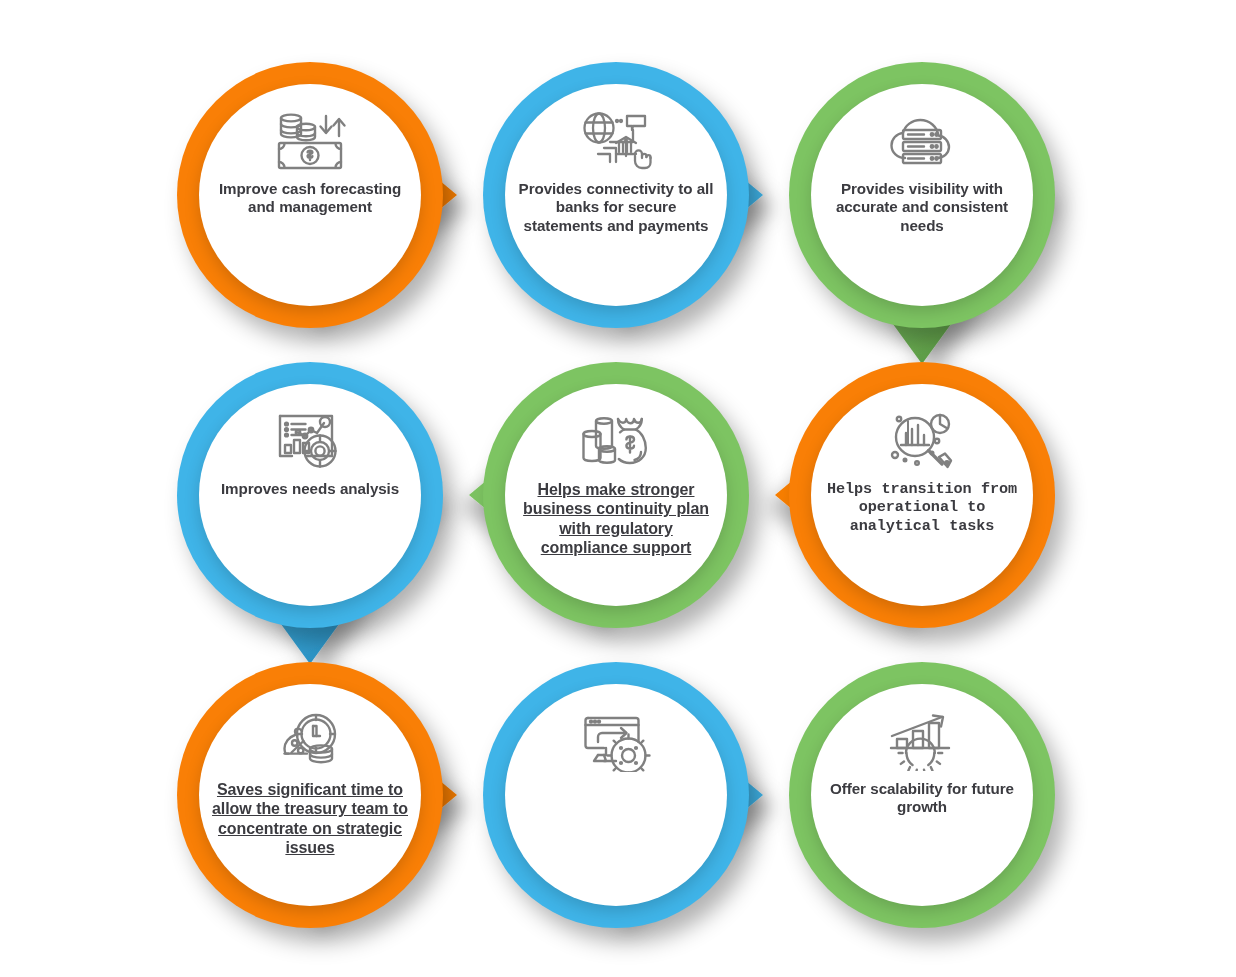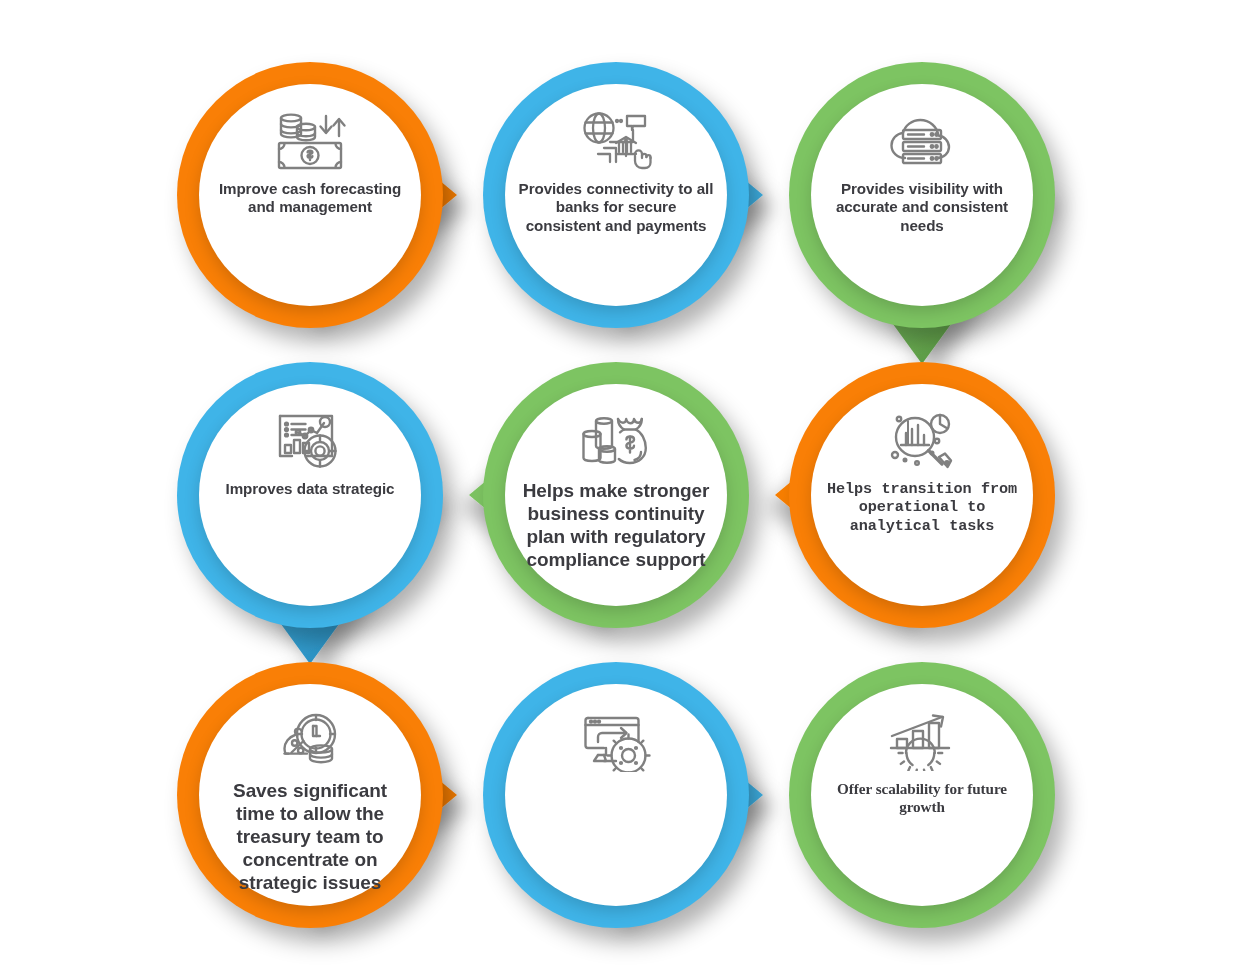--- a/index.html
+++ b/index.html
@@ -74,21 +74,21 @@
   .caption {
     font-size: 15.2px;
     line-height: 1.21;
     font-weight: bold;
     color: #3b3b40;
     text-align: center;
     letter-spacing: -0.1px;
     width: 196px;
     word-spacing: 0.3px;
   }
-  .cap-4 { font-size: 19px; }
+  .cap-4 { font-size: 16px; text-decoration: underline; }
 
   
   .c-orange { background: #F97F06; }
   .c-blue   { background: #3FB4E8; }
   .c-green  { background: #7DC462; }
 
   
   .ring.sh { box-shadow: 10px 14px 22px rgba(0,0,0,0.30); }
 </style>
 </head>
@@ -172,21 +172,21 @@
             <path d="M36 31 46 25l10 6"></path>
             <path d="M39 31v9M43 31v9M47 31v9M51 31v9"></path>
             <path d="M36 42h20"></path>
             <circle cx="46" cy="28" r="0.9" fill="#808080"></circle>
             <path d="M55 42c0-2 1.6-3.6 3.6-3.6S62 40 62 42v4"></path>
             <path d="M62 44c0-1.2 1-2.2 2.2-2.2S66.4 42.8 66.4 44v1"></path>
             <path d="M66.4 45.2c0-1.2 1-2.1 2.1-2.1s2 .9 2 2.1v1"></path>
             <path d="M55 44v5c0 4 3 7 7 7h3c3.3 0 5.5-2.5 5.5-5.5v-5"></path>
           </svg>
         </div>
-        <div class="caption">Provides connectivity to all banks for secure consistent and payments</div>
+        <div class="caption">Provides connectivity to all banks for secure statements and payments</div>
       </div>
     </div>
 
     <div class="node" style="left:769px; top:42px;">
       <div class="wedge">
         <svg viewBox="0 0 306 306">
           <defs>
             <linearGradient id="g3" x1="0.1" y1="0" x2="0.9" y2="1">
               <stop offset="0" stop-color="#7DC462"></stop>
               <stop offset="0.5" stop-color="#7DC462"></stop>
@@ -253,21 +253,21 @@
             <circle cx="51" cy="11" r="5"></circle>
             <rect x="11" y="34" width="6" height="8"></rect>
             <rect x="20" y="29" width="6" height="13"></rect>
             <rect x="29" y="32" width="6" height="10"></rect>
             <circle cx="46" cy="40" r="15.5"></circle>
             <circle cx="46" cy="40" r="9"></circle>
             <circle cx="46" cy="40" r="4.6"></circle>
             <path d="M46 24.5v6M46 49.5v6M30.5 40h6M55.5 40h6"></path>
           </svg>
         </div>
-        <div class="caption">Improves data strategic</div>
+        <div class="caption">Improves needs analysis</div>
       </div>
     </div>
 
     <div class="node" style="left:463px; top:342px;">
       <div class="wedge">
         <svg viewBox="0 0 306 306">
           <defs>
             <linearGradient id="g5" x1="1" y1="0" x2="0" y2="0.6">
               <stop offset="0" stop-color="#4E8A3A"></stop>
               <stop offset="0.55" stop-color="#7DC462"></stop>
@@ -418,21 +418,21 @@
             <path d="M48.5 26.5v-4M48.5 64.5v-4M31.5 43.5h-4M69.5 43.5h-4M36.5 31.5l-2.8-2.8M63.3 58.3l-2.8-2.8M36.5 55.5l-2.8 2.8M63.3 28.7l-2.8 2.8"></path>
             <circle cx="41" cy="36" r="0.9" fill="#808080"></circle>
             <circle cx="56" cy="36" r="0.9" fill="#808080"></circle>
             <circle cx="41" cy="51" r="0.9" fill="#808080"></circle>
             <circle cx="56" cy="51" r="0.9" fill="#808080"></circle>
           </svg>
         </div>
       </div>
     </div>
 
-    <div class="node" style="left:769px; top:642px;font-family:Liberation Serif, serif;">
+    <div class="node" style="left:769px; top:642px;">
       <div class="ring c-green sh"></div>
       <div class="disc">
         <div class="icon-wrap">
           <svg width="72" height="58" viewBox="0 0 72 58" fill="none" stroke="#808080" stroke-width="2.4" stroke-linecap="round" stroke-linejoin="round">
             <path d="M6 23 L56 4"></path>
             <path d="M47 2.5 57 4l-2 9.6"></path>
             <rect x="11" y="26" width="10" height="9"></rect>
             <rect x="27" y="18" width="10" height="17"></rect>
             <rect x="43" y="10" width="10" height="25"></rect>
             <path d="M5 35h58"></path>

